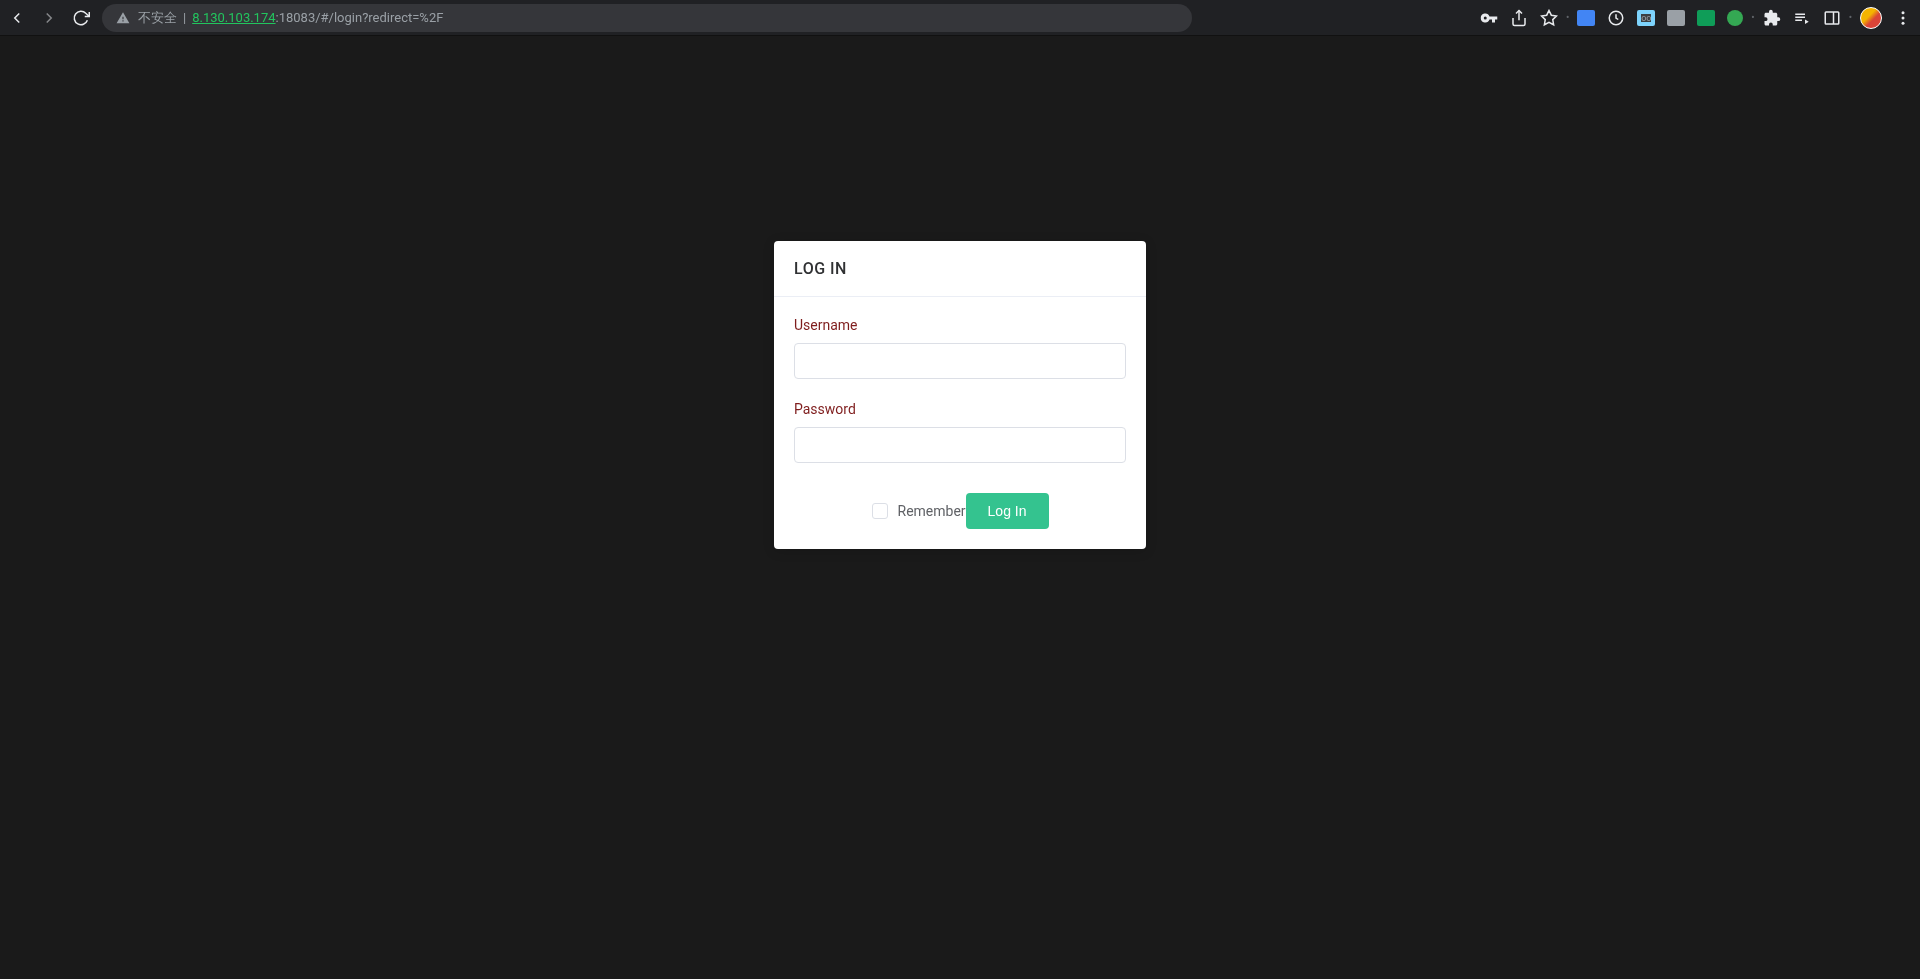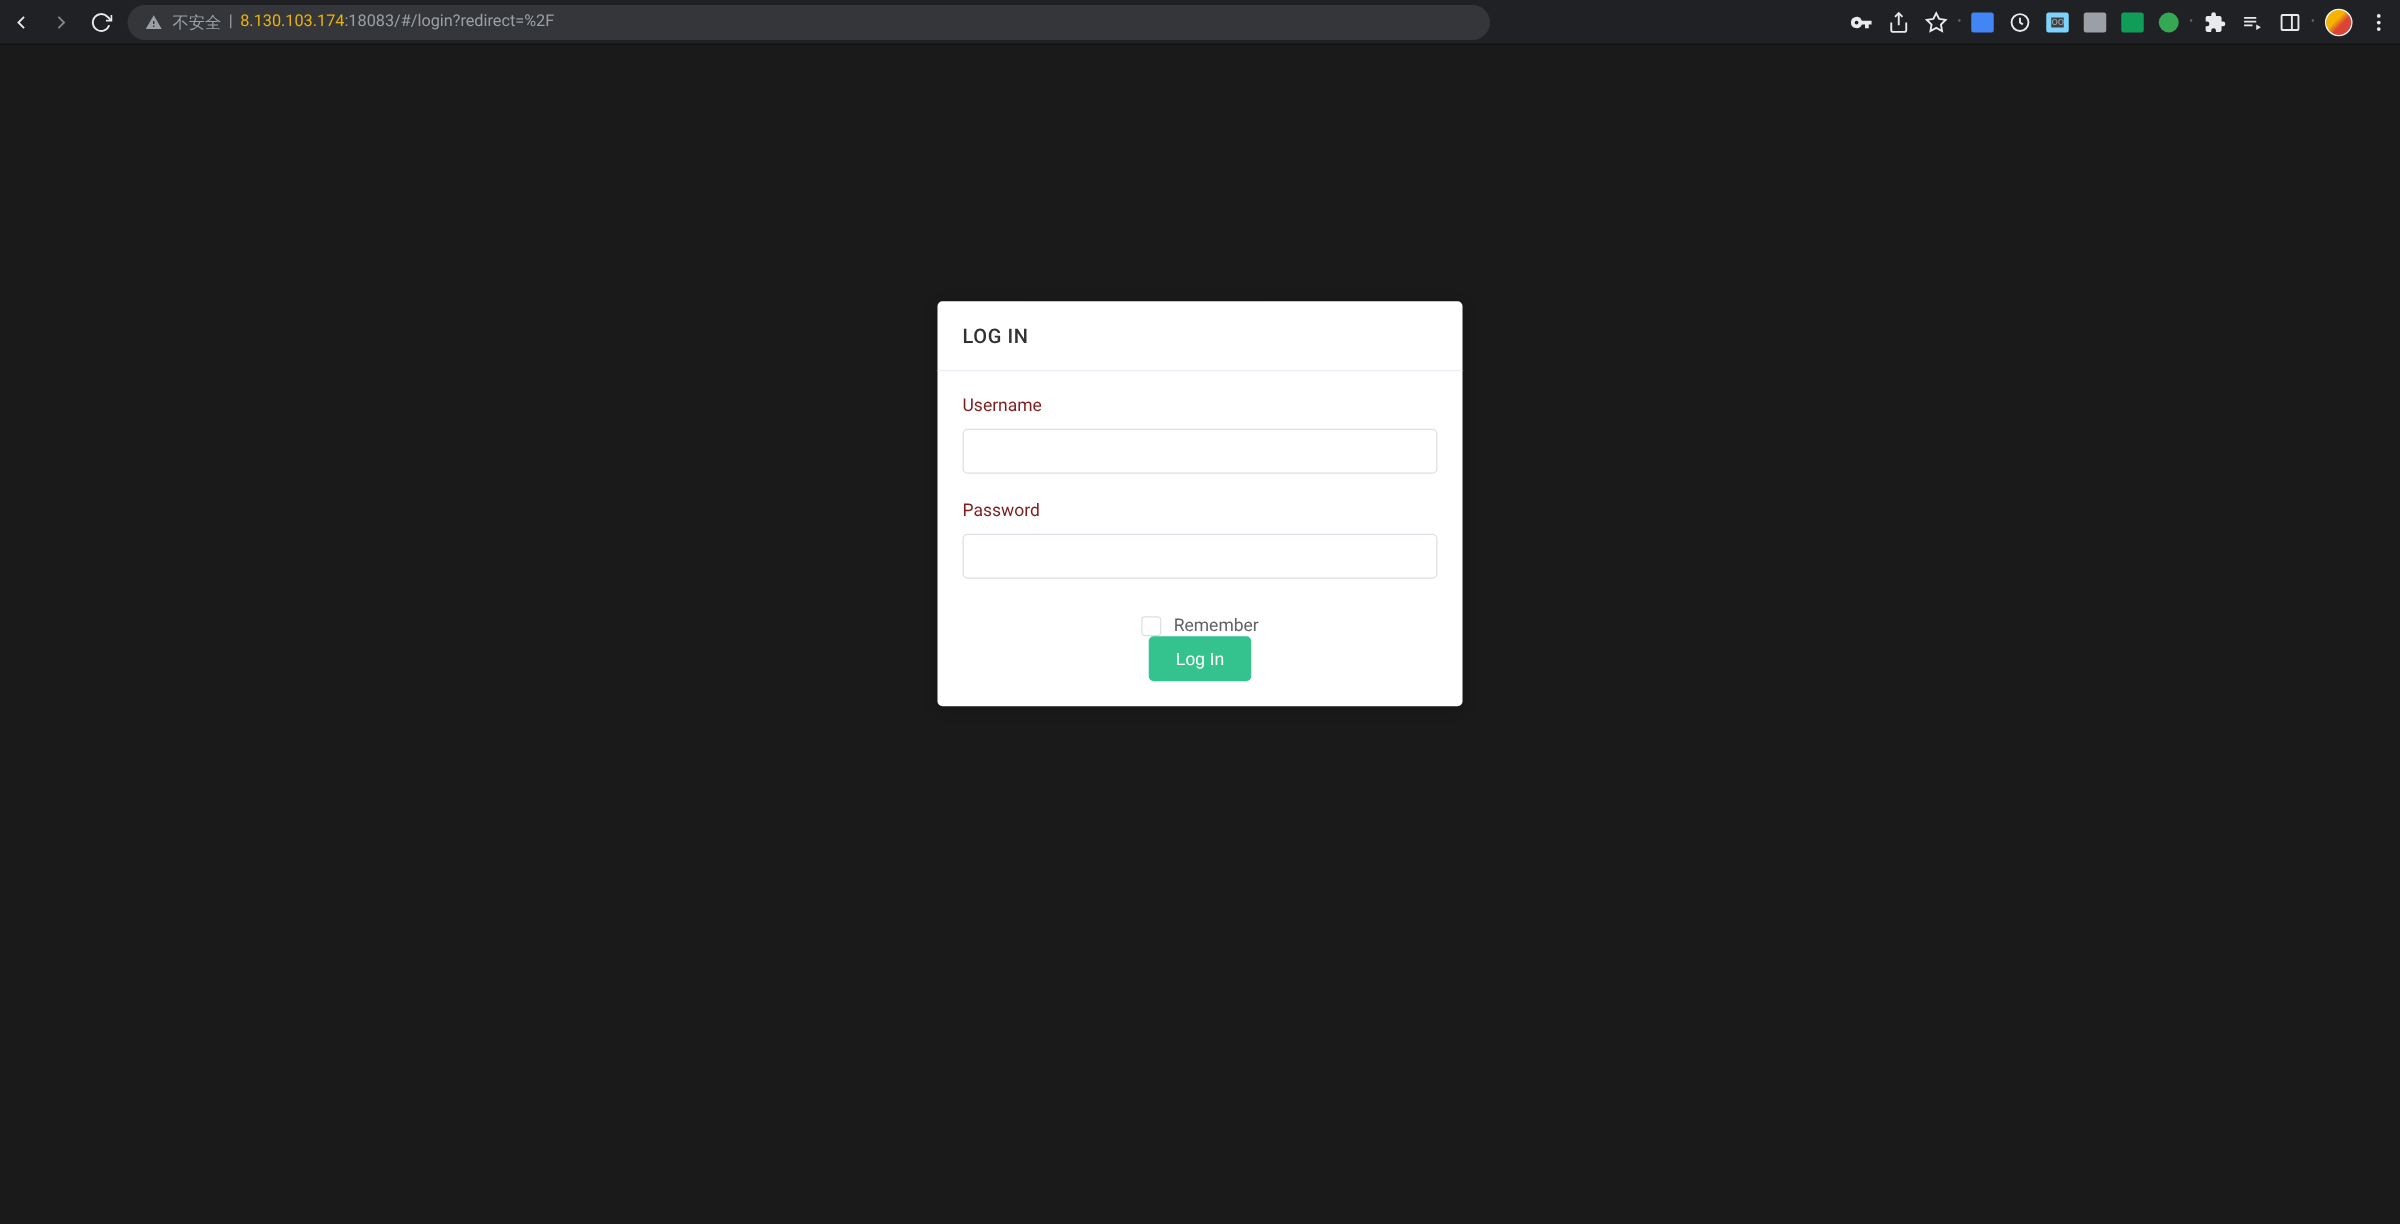--- a/index.html
+++ b/index.html
@@ -72,21 +72,22 @@
       color: #9aa0a6;
       margin-right: 6px;
       font-size: 13px;
     }
     .url-text {
       font-size: 13px;
       color: #9aa0a6;
       white-space: nowrap;
     }
     .url-host {
-      color: #eab308;
+      color: #22c55e;
+      text-decoration: underline;
     }
     .toolbar-right {
       display: flex;
       align-items: center;
       gap: 12px;
       margin-left: auto;
     }
     .toolbar-icon {
       width: 18px;
       height: 18px;
@@ -123,21 +124,21 @@
     .content-area {
       width: 100%;
       height: calc(979px - 36px);
       background: #1a1a1a;
       display: flex;
       align-items: flex-start;
       justify-content: center;
       padding-top: 205px;
     }
     .login-card {
-      width: 420px;
+      width: 372px;
       background: #fff;
       border-radius: 4px;
       box-shadow: 0 2px 12px rgba(0,0,0,0.15);
     }
     .card-header {
       padding: 18px 20px;
       border-bottom: 1px solid #ebeef5;
     }
     .card-title {
       font-size: 16px;
@@ -165,21 +166,20 @@
       padding: 0 12px;
       font-size: 14px;
       color: #606266;
       outline: none;
     }
     .form-footer {
       display: flex;
       align-items: center;
       justify-content: center;
       margin-top: 30px;
-      flex-direction: column;
     }
     .checkbox-wrap {
       display: flex;
       align-items: center;
       gap: 10px;
       cursor: pointer;
     }
     .checkbox-box {
       width: 16px;
       height: 16px;

